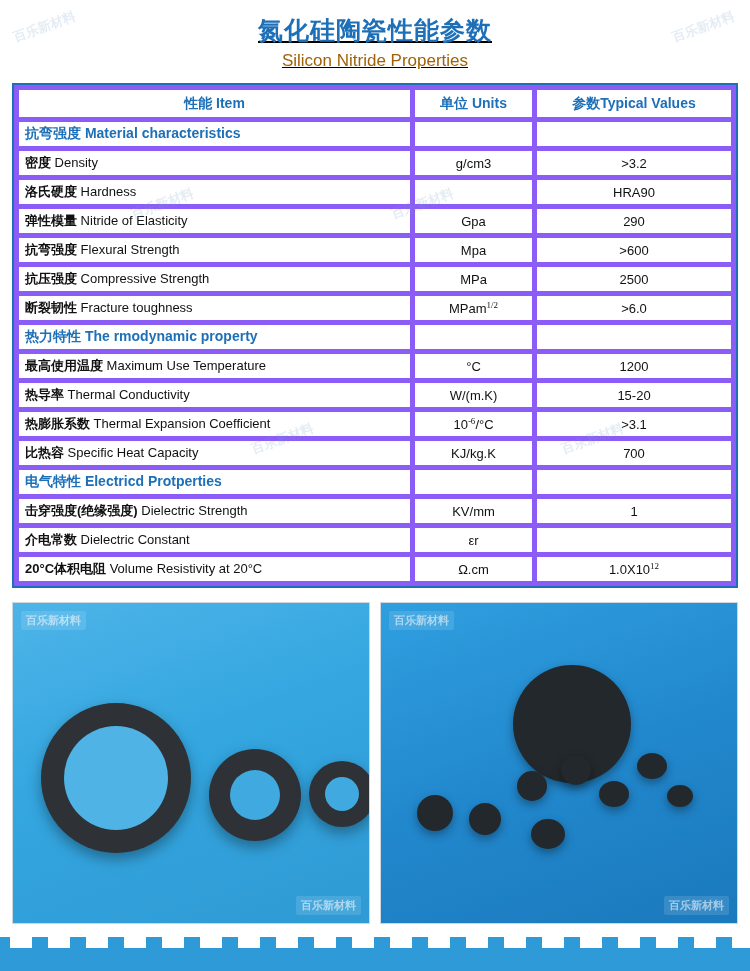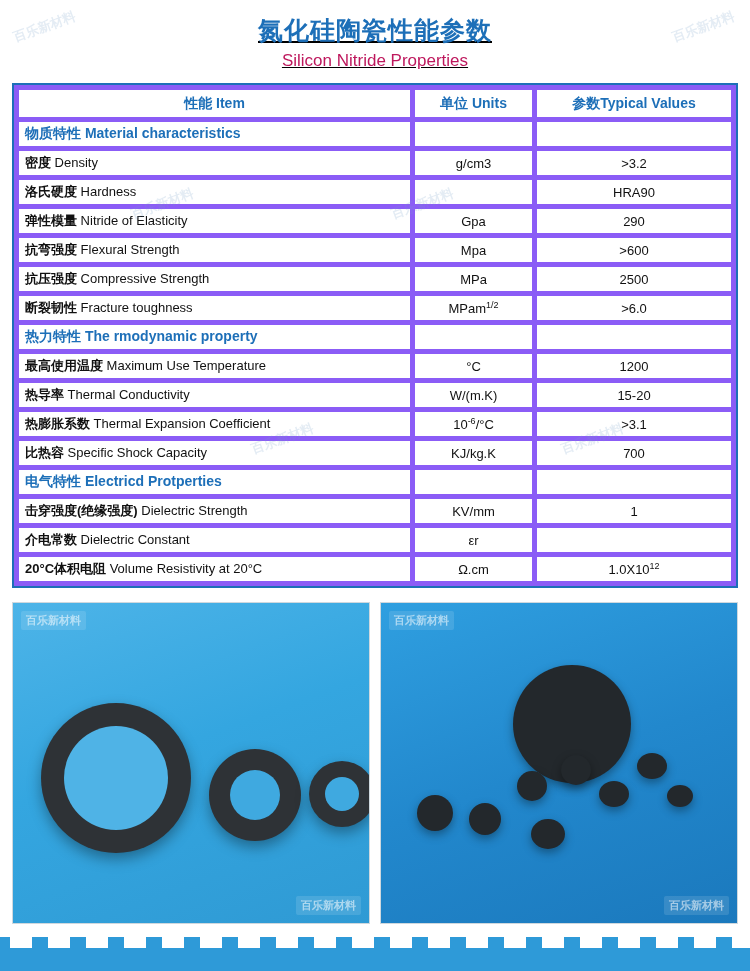--- a/index.html
+++ b/index.html
@@ -23,21 +23,21 @@
   }
   .title-cn {
     font-size: 25px;
     font-weight: bold;
     color: #1d6fb8;
     letter-spacing: 1px;
     line-height: 32px;
   }
   .title-en {
     font-size: 17px;
-    color: #be185d;
+    color: #a16207;
     line-height: 26px;
     margin-top: 2px;
   }
 
   
   .table-wrap {
     margin: 9px 12px 0 12px;
     border: 2px solid #1d6fb8;
   }
   table.spec {
@@ -66,21 +66,21 @@
   }
   tr.section td.section-cell {
     color: #1d6fb8;
     font-weight: bold;
     font-size: 14px;
     text-align: left;
   }
   td.center { text-align: center; }
   td.left   { text-align: left; }
   .cn { font-weight: bold; margin-top: 26px; }
-  sup { font-size: 9px; vertical-align: super; }
+  sup { font-size: 9px; vertical-align: super; font-family: Liberation Serif, serif; }
 
   
   .photos {
     margin: 14px 12px 0 12px;
     display: flex;
     gap: 10px;
   }
   .photo {
     position: relative;
     border: 1px solid #cfd8de;
@@ -194,21 +194,21 @@
         <col class="col-unit">
         <col class="col-value">
     </colgroup>
     <tbody id="spec-body">
         <tr class="head">
           <td>性能 Item</td>
           <td>单位 Units</td>
           <td>参数Typical Values</td>
         </tr>
         <tr class="section">
-          <td class="section-cell">物质特性 Material characteristics</td>
+          <td class="section-cell">抗弯强度 Material characteristics</td>
           <td></td>
           <td></td>
         </tr>
         <tr>
           <td class="left"><span class="cn">密度</span><span>  Density</span></td>
           <td class="center">g/cm3</td>
           <td class="center">&gt;3.2</td>
         </tr>
         <tr>
           <td class="left"><span class="cn">洛氏硬度</span><span>  Hardness</span></td>
@@ -249,21 +249,21 @@
           <td class="left"><span class="cn">热导率</span><span>  Thermal Conductivity</span></td>
           <td class="center">W/(m.K)</td>
           <td class="center">15-20</td>
         </tr>
         <tr>
           <td class="left"><span class="cn">热膨胀系数</span><span>  Thermal Expansion Coefficient</span></td>
           <td class="center">10<sup>-6</sup>/°C</td>
           <td class="center">&gt;3.1</td>
         </tr>
         <tr>
-          <td class="left"><span class="cn">比热容</span><span>  Specific Shock Capacity</span></td>
+          <td class="left"><span class="cn">比热容</span><span>  Specific Heat Capacity</span></td>
           <td class="center">KJ/kg.K</td>
           <td class="center">700</td>
         </tr>
         <tr class="section">
           <td class="section-cell">电气特性 Electricd Protperties</td>
           <td></td>
           <td></td>
         </tr>
         <tr>
           <td class="left"><span class="cn">击穿强度(绝缘强度)</span><span>  Dielectric Strength</span></td>

